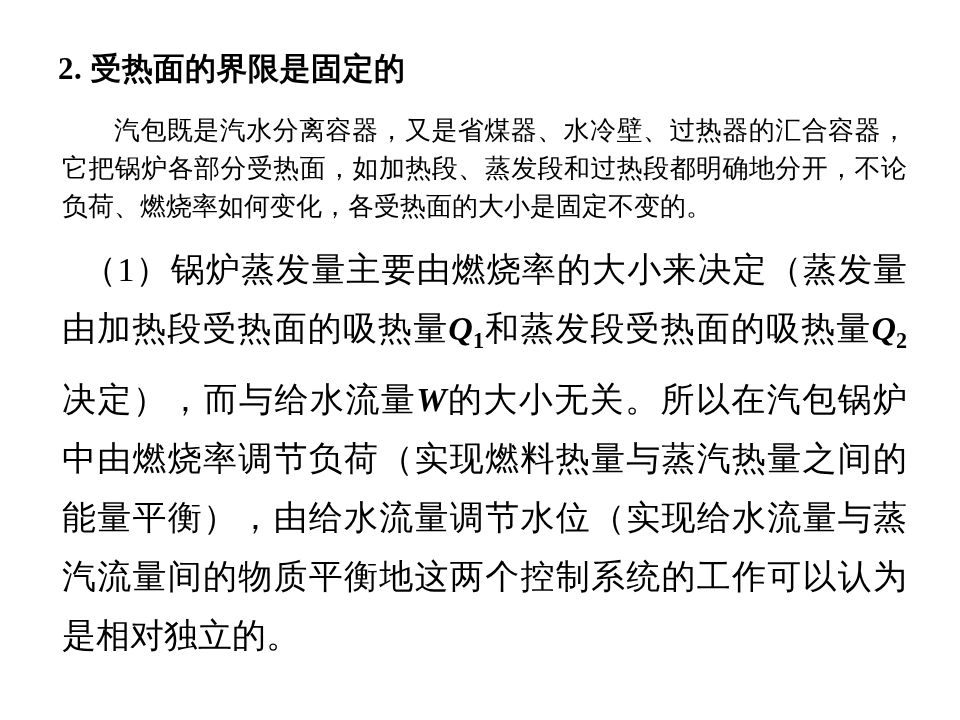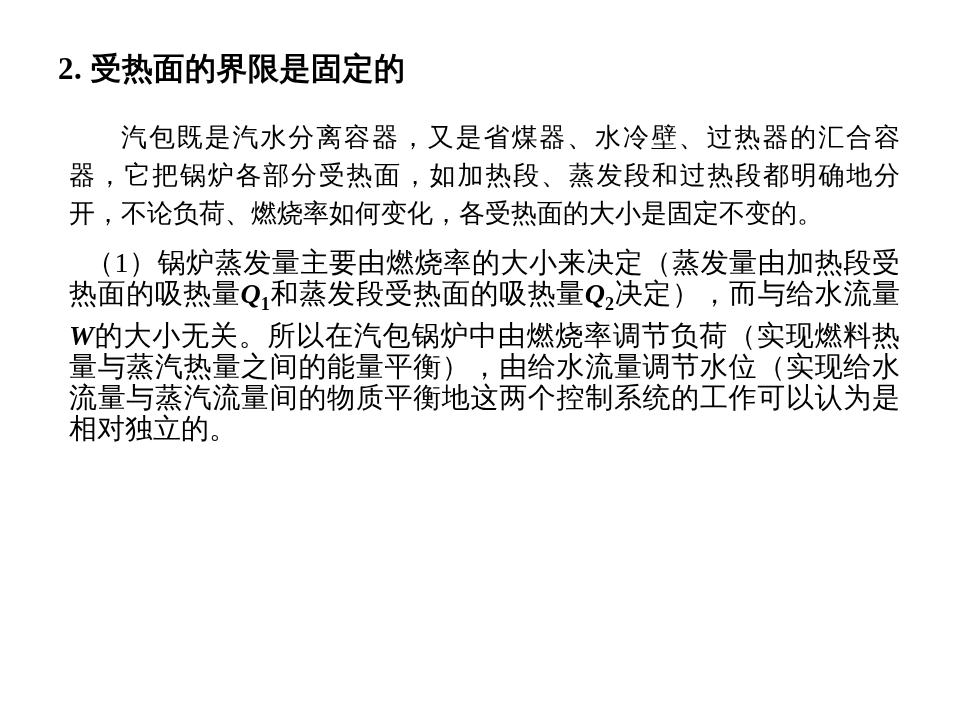--- a/index.html
+++ b/index.html
@@ -30,38 +30,38 @@
     letter-spacing: 0.5px;
     white-space: nowrap;
   }
   .body-block {
     position: absolute;
     left: 62px;
     top: 112px;
     width: 845px;
   }
   p {
-    margin: 7px;
+    margin: 0;
     font-size: 26px;
     line-height: 38px;
     text-align: justify;
     text-justify: inter-ideograph;
   }
   .para-1 {
     text-indent: 2em;
     margin-bottom: 14px;
   }
   .para-2 {
     text-indent: 1em;
     margin-bottom: 8px;
   }
   .para-3 {
     text-indent: 0.6em;
-    font-size: 28px;
-    line-height: 31px;
+    font-size: 34px;
+    line-height: 59px;
   }
   .var {
     font-family: "Liberation Serif", serif;
     font-weight: bold;
     font-style: italic;
   }
   .var sub {
     font-size: 0.65em;
     font-style: normal;
     font-weight: bold;

